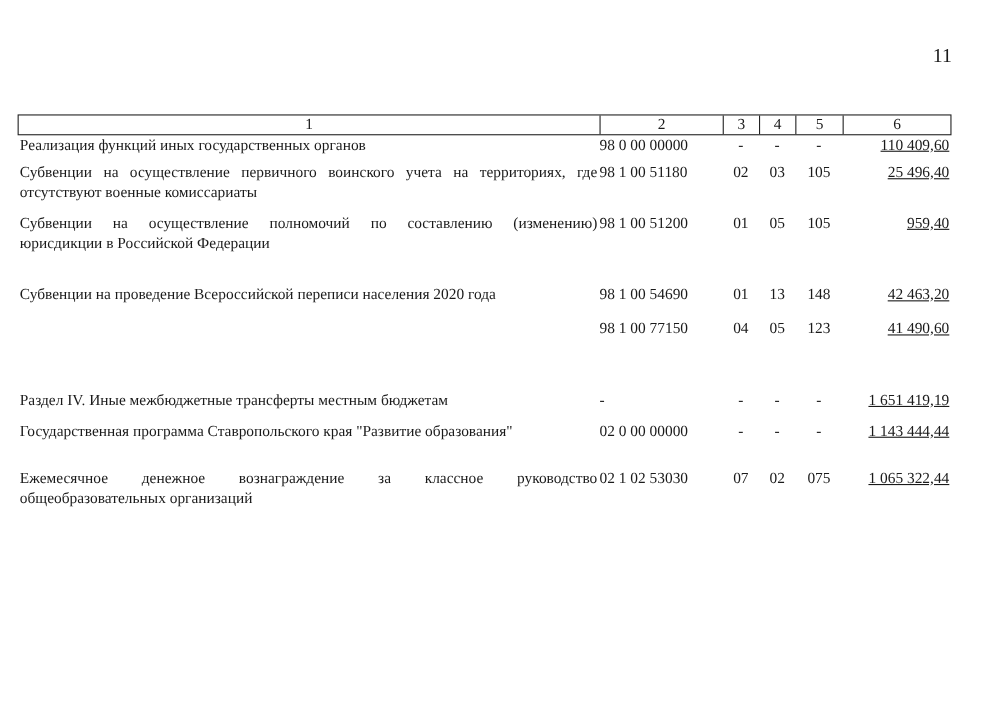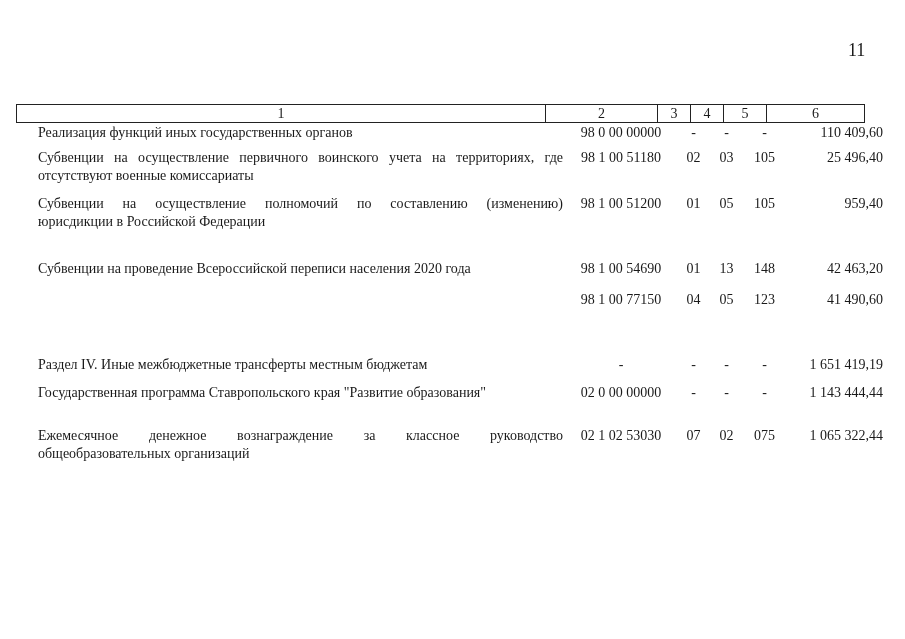--- a/index.html
+++ b/index.html
@@ -49,51 +49,51 @@
     .c6w { flex: 1; }
 
     .row {
       position: absolute;
       left: 0;
       width: 905px;
     }
     .cell {
       position: absolute;
       top: 0;
-      margin-left: 20px;
     }
     .c-name {
       left: 18px;
       width: 525px;
       text-align: justify;
     }
     .c-code {
       left: 545px;
       width: 112px;
-      text-align: center;
+      text-align: left;
     }
     .c-rz {
       left: 657px;
       width: 33px;
       text-align: center;
     }
     .c-pr {
       left: 690px;
       width: 33px;
       text-align: center;
     }
     .c-vr {
       left: 723px;
       width: 43px;
       text-align: center;
     }
     .c-sum {
       left: 766px;
       width: 97px;
       text-align: right;
+      text-decoration: underline;
     }
     .jline {
       display: block;
       text-align: justify;
       text-align-last: justify;
     }
     .lline {
       display: block;
       text-align: left;
     }

